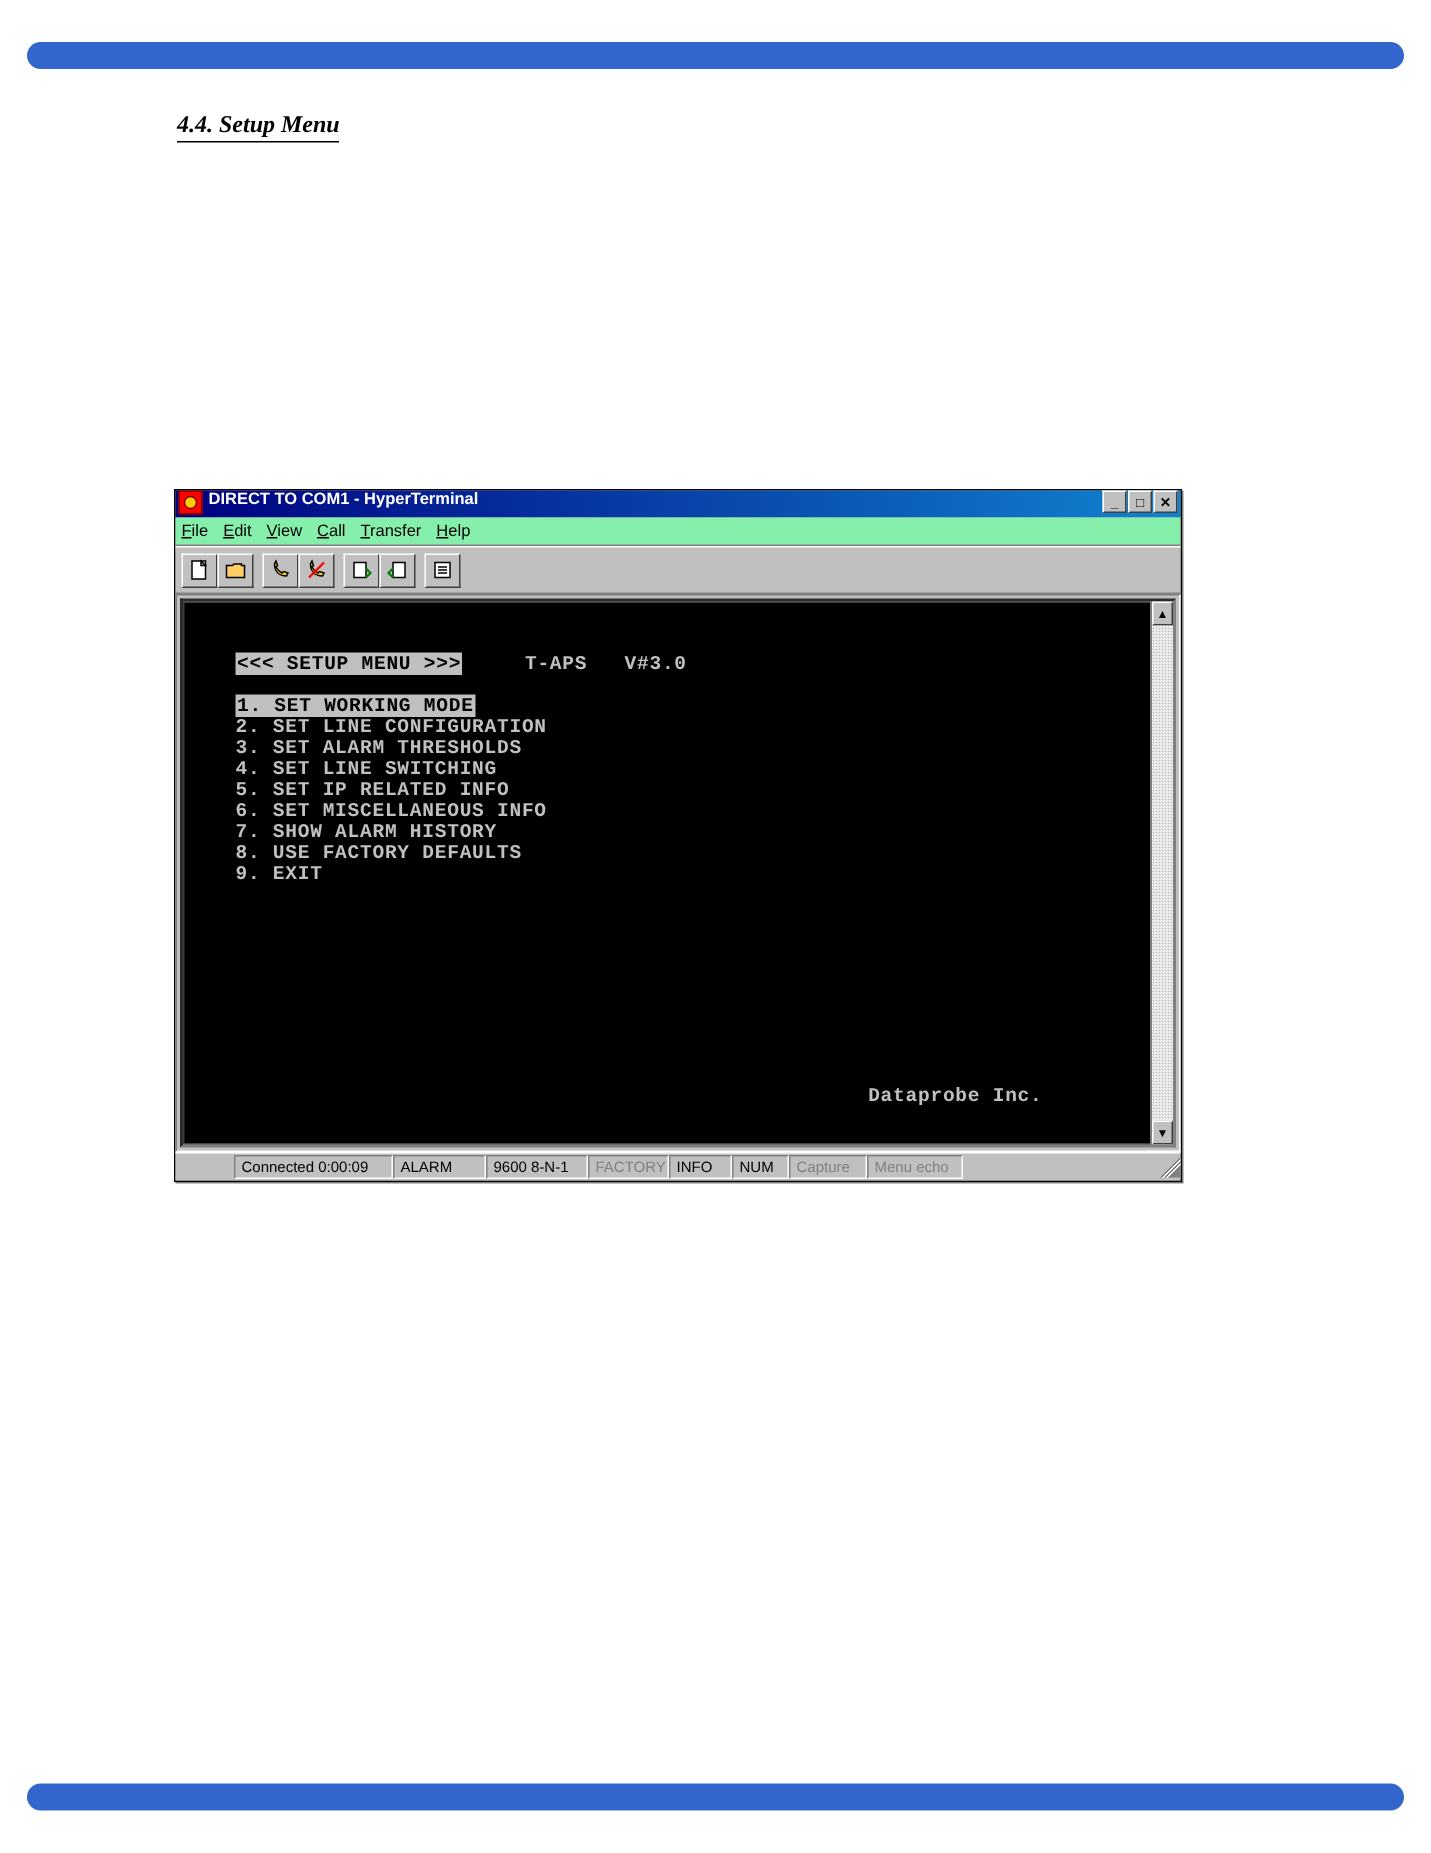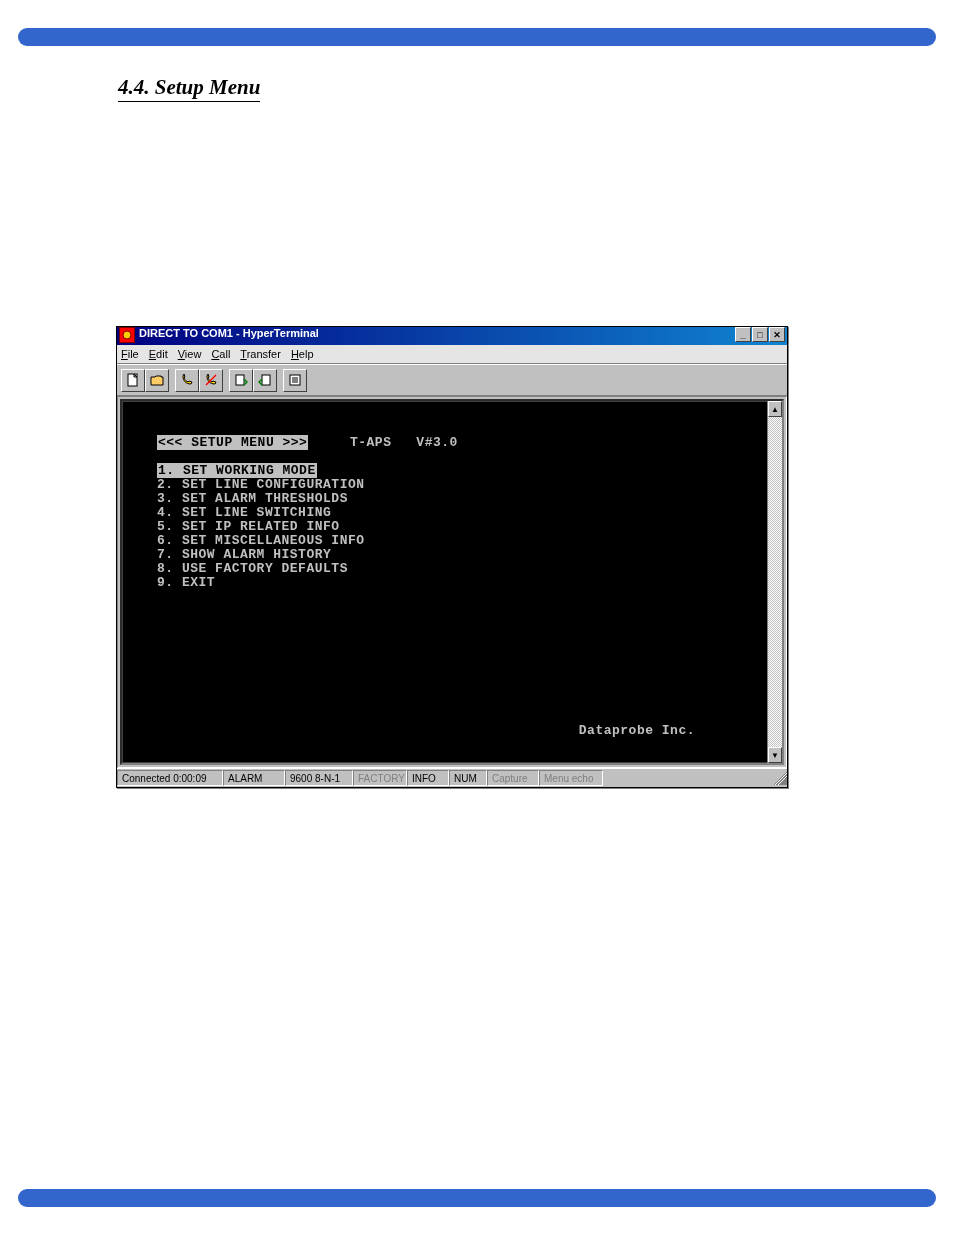--- a/index.html
+++ b/index.html
@@ -21,21 +21,21 @@
   }
   .top-bar { top: 28px; }
   .bottom-bar { bottom: 28px; }
   .page-title-wrap {
     position: absolute;
     top: 75px;
     left: 118px;
   }
   .page-title {
     font-family: "Times New Roman", serif;
-    font-size: 21px;
+    font-size: 16px;
     font-style: italic;
     font-weight: bold;
     color: #000;
     border-bottom: 1px solid #000;
     padding-bottom: 2px;
   }
   .window {
     position: absolute;
     top: 326px;
     left: 116px;
@@ -71,21 +71,21 @@
     width: 14px; height: 13px;
     background: #c0c0c0;
     border: 1px solid;
     border-color: #fff #404040 #404040 #fff;
     display: flex; align-items: center; justify-content: center;
     font-size: 9px; font-family: Arial;
     color: #000;
     cursor: pointer;
   }
   .menubar {
-    background: #e5e5e5;
+    background: #86efac;
     height: 18px;
     display: flex;
     align-items: center;
     padding: 0 4px;
     gap: 10px;
     border-bottom: 1px solid #808080;
   }
   .menubar span { cursor: pointer; }
   .menubar span u { text-decoration: underline; }
   .toolbar {
@@ -168,20 +168,21 @@
     display: flex; align-items: center; justify-content: center;
   }
   .sbar-track { flex: 1; background: repeating-conic-gradient(#c0c0c0 0% 25%, #fff 0% 50%) 50% / 2px 2px; }
   .statusbar {
     background: #c0c0c0;
     height: 18px;
     display: flex;
     align-items: center;
     border-top: 1px solid #fff;
     font-size: 10px;
+    padding-left: 39px;
   }
   .status-cell {
     border: 1px solid;
     border-color: #808080 #fff #fff #808080;
     height: 14px;
     padding: 0 4px;
     display: flex;
     align-items: center;
     margin-right: 0px;
   }

